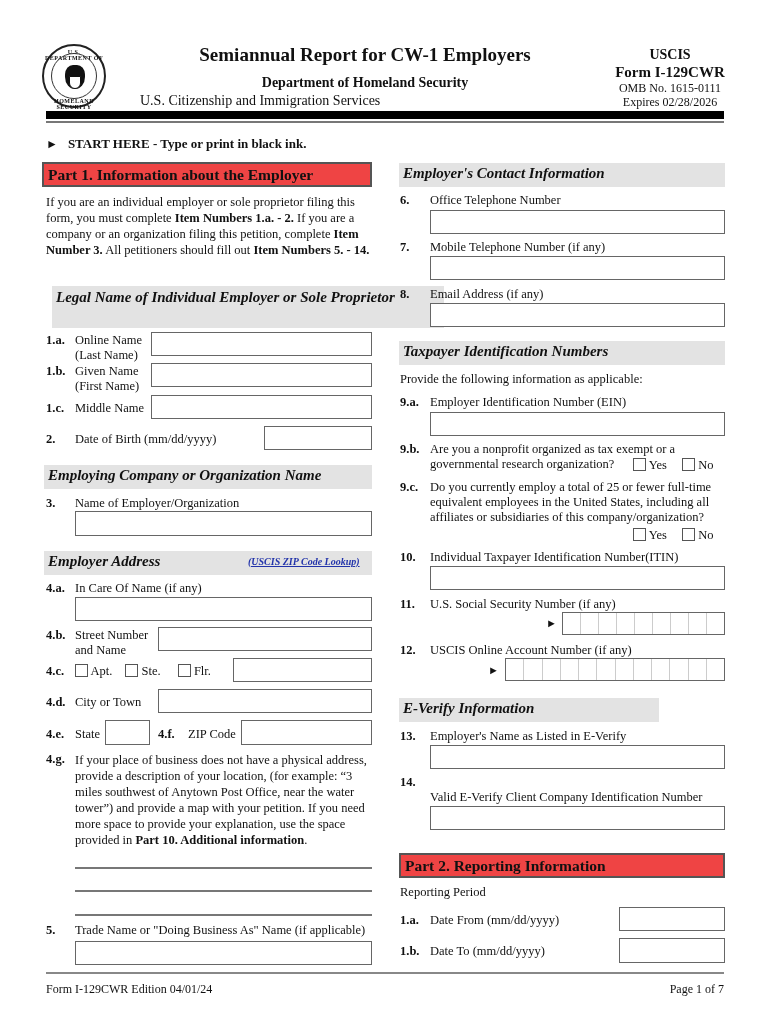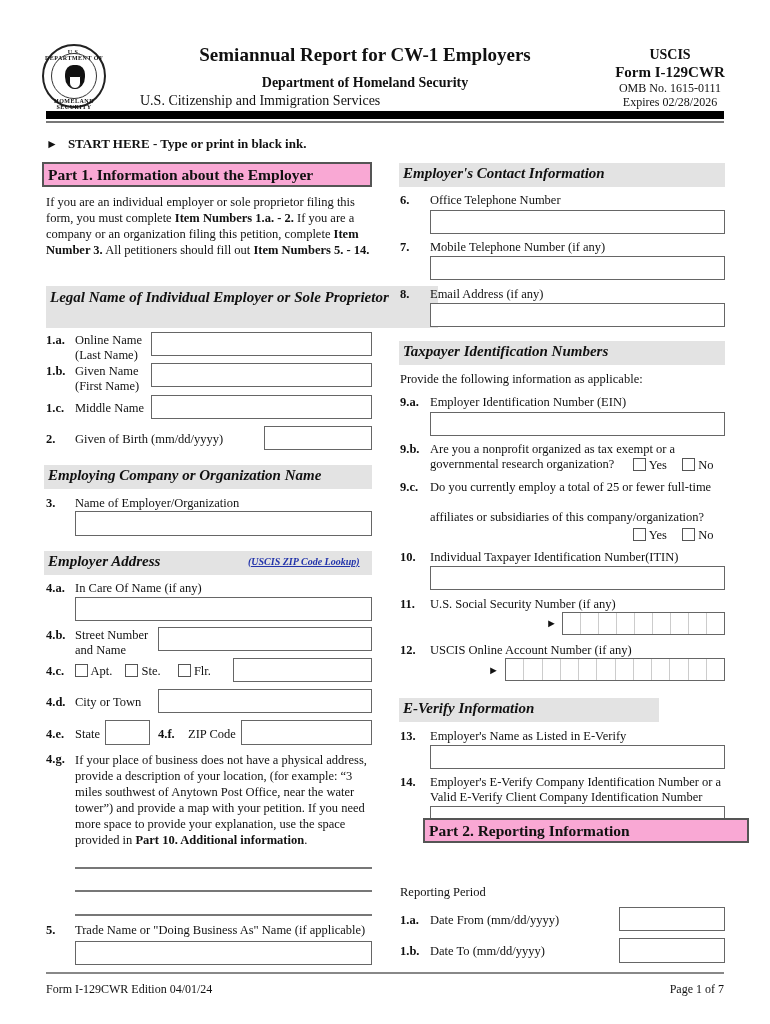--- a/index.html
+++ b/index.html
@@ -24,21 +24,21 @@
   .r-omb { left: 600px; top: 81px; width: 140px; text-align: center; font-size: 12px; }
   .r-exp { left: 600px; top: 95px; width: 140px; text-align: center; font-size: 12px; }
 
   .thick-bar { left: 46px; top: 111px; width: 678px; height: 8px; background: #000; }
   .thin-bar { left: 46px; top: 121px; width: 678px; height: 2px; background: #777; }
 
   .start { left: 46px; top: 136px; font-size: 13px; font-weight: bold; }
   .start .arr { margin-right: 10px; font-size: 12px; }
 
   
-  .part-head { height: 25px; border: 2px solid #555; background: #f9a8d4; font-size: 15.5px; font-weight: bold; padding: 2px 0 0 4px; }
+  .part-head { height: 25px; border: 2px solid #555; background: #ef4444; font-size: 15.5px; font-weight: bold; padding: 2px 0 0 4px; }
   .sec-head { background: #e3e3e3; font-size: 15px; font-weight: bold; font-style: italic; padding: 2px 0 0 4px; }
 
   .para { font-size: 12.5px; line-height: 16px; }
   .lbl { font-size: 12.5px; line-height: 15px; }
   .num { font-size: 12.5px; font-weight: bold; }
   .box { border: 1.5px solid #666; background: #fff; }
   .chk { display: inline-block; width: 13px; height: 13px; border: 1.3px solid #555; background: #fff; vertical-align: -2px; }
   .hline { height: 1.5px; background: #777; }
   .link { font-size: 10px; color: #2233aa; font-weight: bold; font-style: italic; text-decoration: underline; }
 
@@ -75,36 +75,36 @@
 <div class="abs start">
   <span class="arr">►</span><span>START HERE - Type or print in black ink.</span>
 </div>
 
 <div class="abs part-head" style="left:42px; top:162px; width:330px;">Part 1.  Information about the Employer</div>
 
 <div class="abs para" style="left:46px; top:194px; width:326px;">
   <span>If you are an individual employer or sole proprietor filing this form, you must complete </span><b>Item Numbers 1.a. -  2.</b><span>  If you are a company or an organization filing this petition, complete </span><b>Item Number 3.</b><span>  All petitioners should fill out </span><b>Item Numbers 5. - 14.</b>
 </div>
 
-<div class="abs sec-head" style="left:46px; top:286px; width:392px; height:42px; line-height:19px;">Legal Name of Individual Employer or Sole Proprietor</div>
+<div class="abs sec-head" style="left:52px; top:286px; width:392px; height:42px; line-height:19px;">Legal Name of Individual Employer or Sole Proprietor</div>
 
 <div class="abs num" style="left:46px; top:333px;">1.a.</div>
 <div class="abs lbl" style="left:75px; top:333px;"><span>Online Name</span><br><span>(Last Name)</span></div>
 <div class="abs box" style="left:151px; top:332px; width:221px; height:24px;"></div>
 
 <div class="abs num" style="left:46px; top:364px;">1.b.</div>
 <div class="abs lbl" style="left:75px; top:364px;"><span>Given Name</span><br><span>(First Name)</span></div>
 <div class="abs box" style="left:151px; top:363px; width:221px; height:24px;"></div>
 
 <div class="abs num" style="left:46px; top:401px;">1.c.</div>
 <div class="abs lbl" style="left:75px; top:401px;">Middle Name</div>
 <div class="abs box" style="left:151px; top:395px; width:221px; height:24px;"></div>
 
 <div class="abs num" style="left:46px; top:432px;">2.</div>
-<div class="abs lbl" style="left:75px; top:432px;">Given of Birth (mm/dd/yyyy)</div>
+<div class="abs lbl" style="left:75px; top:432px;">Date of Birth (mm/dd/yyyy)</div>
 <div class="abs box" style="left:264px; top:426px; width:108px; height:24px;"></div>
 
 <div class="abs sec-head" style="left:44px; top:465px; width:328px; height:24px;">Employing Company or Organization Name</div>
 <div class="abs num" style="left:46px; top:496px;">3.</div>
 <div class="abs lbl" style="left:75px; top:496px;">Name of Employer/Organization</div>
 <div class="abs box" style="left:75px; top:511px; width:297px; height:25px;"></div>
 
 <div class="abs sec-head" style="left:44px; top:551px; width:328px; height:24px;">
   <span>Employer Address</span>
   <span class="link" style="position:absolute; left:204px; top:5px; font-style:italic;">(USCIS ZIP Code Lookup)</span>
@@ -172,21 +172,21 @@
 <div class="abs lbl" style="left:430px; top:442px; width:300px;">
   <span>Are you a nonprofit organized as tax exempt or a</span><br><span>governmental research organization?</span>
 </div>
 <div class="abs lbl" style="left:633px; top:458px;">
   <span class="chk"></span> <span>Yes</span>
   <span class="chk" style="margin-left:12px"></span> <span>No</span>
 </div>
 
 <div class="abs num" style="left:400px; top:480px;">9.c.</div>
 <div class="abs lbl" style="left:430px; top:480px; width:300px;">
-  <span>Do you currently employ a total of 25 or fewer full-time</span><br><br><span>affiliates or subsidiaries of this company/organization?</span>
+  <span>Do you currently employ a total of 25 or fewer full-time</span><br><span>equivalent employees in the United States, including all</span><br><span>affiliates or subsidiaries of this company/organization?</span>
 </div>
 <div class="abs lbl" style="left:633px; top:528px;">
   <span class="chk"></span> <span>Yes</span>
   <span class="chk" style="margin-left:12px"></span> <span>No</span>
 </div>
 
 <div class="abs num" style="left:400px; top:550px;">10.</div>
 <div class="abs lbl" style="left:430px; top:550px;">Individual Taxpayer Identification Number(ITIN)</div>
 <div class="abs box" style="left:430px; top:566px; width:295px; height:24px;"></div>
 
@@ -223,25 +223,25 @@
     <span></span>
 </div>
 
 <div class="abs sec-head" style="left:399px; top:698px; width:260px; height:24px;">E-Verify Information</div>
 <div class="abs num" style="left:400px; top:729px;">13.</div>
 <div class="abs lbl" style="left:430px; top:729px;">Employer's Name as Listed in E-Verify</div>
 <div class="abs box" style="left:430px; top:745px; width:295px; height:24px;"></div>
 
 <div class="abs num" style="left:400px; top:775px;">14.</div>
 <div class="abs lbl" style="left:430px; top:775px; width:300px;">
-  <span>Employer's E-Verify Company Identification Number or a</span><br><span>Valid E-Verify Client Company Identification Number</span>
+  <br><span>Valid E-Verify Client Company Identification Number</span>
 </div>
 <div class="abs box" style="left:430px; top:806px; width:295px; height:24px;"></div>
 
-<div class="abs part-head" style="left:399px; top:818px; width:326px;margin-left:24px;">Part 2.  Reporting Information</div>
+<div class="abs part-head" style="left:399px; top:853px; width:326px;">Part 2.  Reporting Information</div>
 <div class="abs lbl" style="left:400px; top:885px;">Reporting Period</div>
 <div class="abs num" style="left:400px; top:913px;">1.a.</div>
 <div class="abs lbl" style="left:430px; top:913px;">Date From (mm/dd/yyyy)</div>
 <div class="abs box" style="left:619px; top:907px; width:106px; height:24px;"></div>
 <div class="abs num" style="left:400px; top:944px;">1.b.</div>
 <div class="abs lbl" style="left:430px; top:944px;">Date To (mm/dd/yyyy)</div>
 <div class="abs box" style="left:619px; top:938px; width:106px; height:25px;"></div>
 
 <div class="abs foot-line"></div>
 <div class="abs foot-l">Form I-129CWR   Edition   04/01/24</div>

